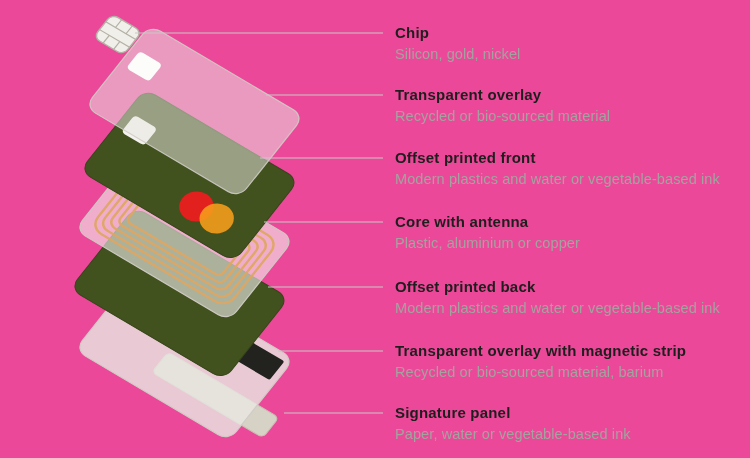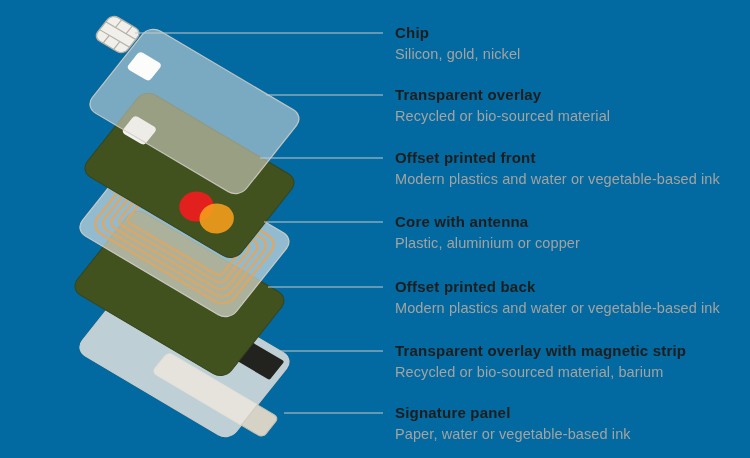--- a/index.html
+++ b/index.html
@@ -1,16 +1,16 @@
 <!DOCTYPE html>
 <html><head>
 <meta charset="utf-8">
 <style>
   html,body{margin:0;padding:0;background:#ffffff;}
-  .stage{position:relative;width:750px;height:458px;background:#0369a1;overflow:hidden;
+  .stage{position:relative;width:750px;height:458px;background:#ec4899;overflow:hidden;
          font-family:"Liberation Sans", sans-serif;}
   svg{display:block;}
   .title-text{font-family:"Liberation Sans",sans-serif;font-size:15px;font-weight:bold;letter-spacing:.2px;}
   .sub-text{font-family:"Liberation Sans",sans-serif;font-size:14.5px;letter-spacing:.1px;}
 </style>
 </head>
 <body>
 
 <div class="stage">
 <svg width="750" height="458" viewBox="0 0 750 458" xmlns="http://www.w3.org/2000/svg">

